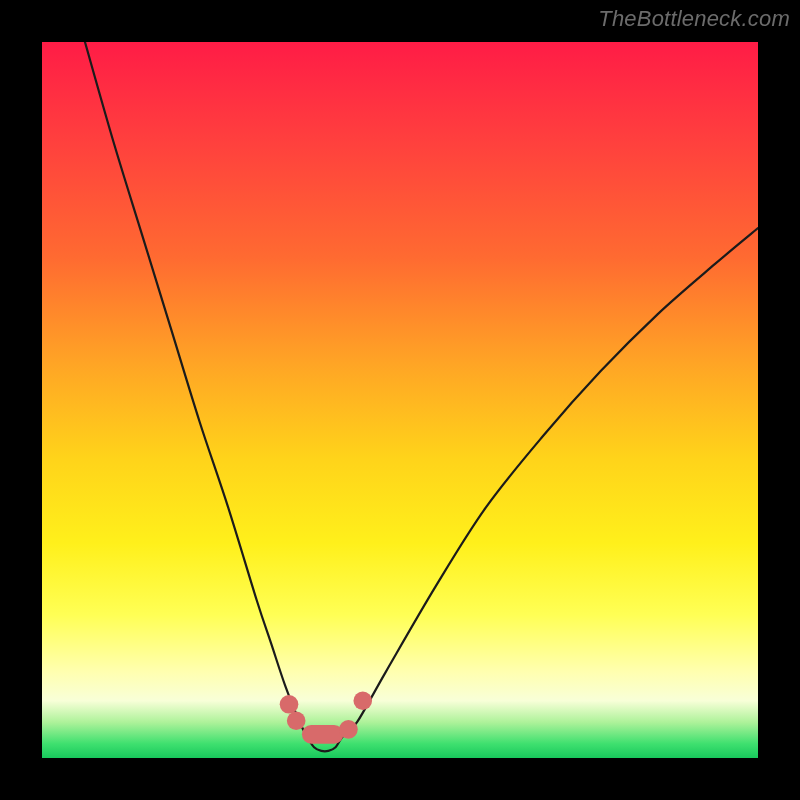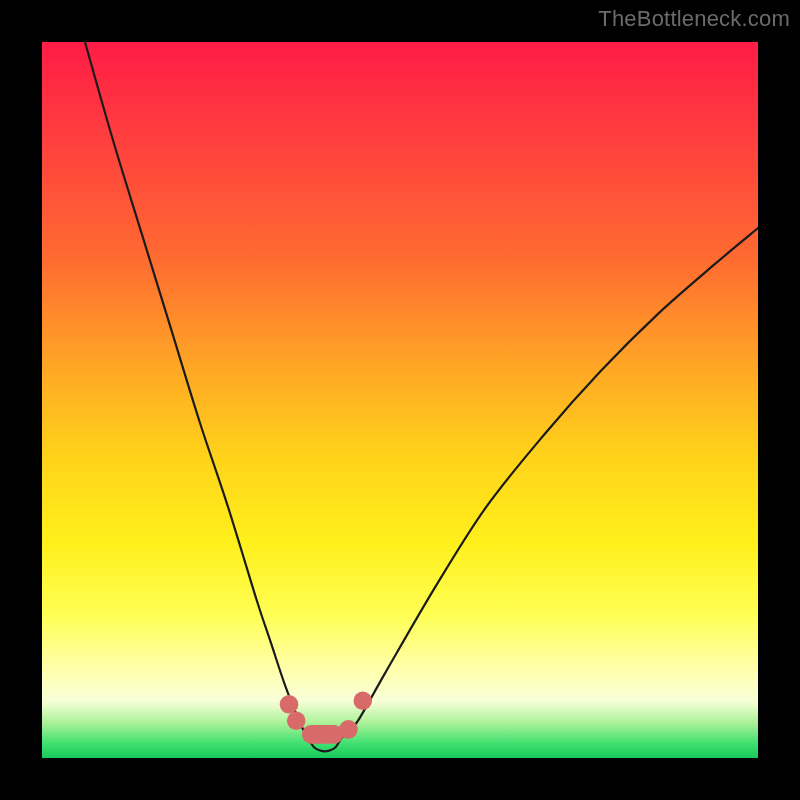--- a/index.html
+++ b/index.html
@@ -9,20 +9,21 @@
     height: 800px;
     background: #000;
     overflow: hidden;
     font-family: Arial, Helvetica, sans-serif;
   }
   .frame {
     position: relative;
     width: 800px;
     height: 800px;
     background: #000;
+    font-style: italic;
   }
   .plot-area {
     position: absolute;
     left: 42px;
     top: 42px;
     width: 716px;
     height: 716px;
     
     background: linear-gradient(
       to bottom,

